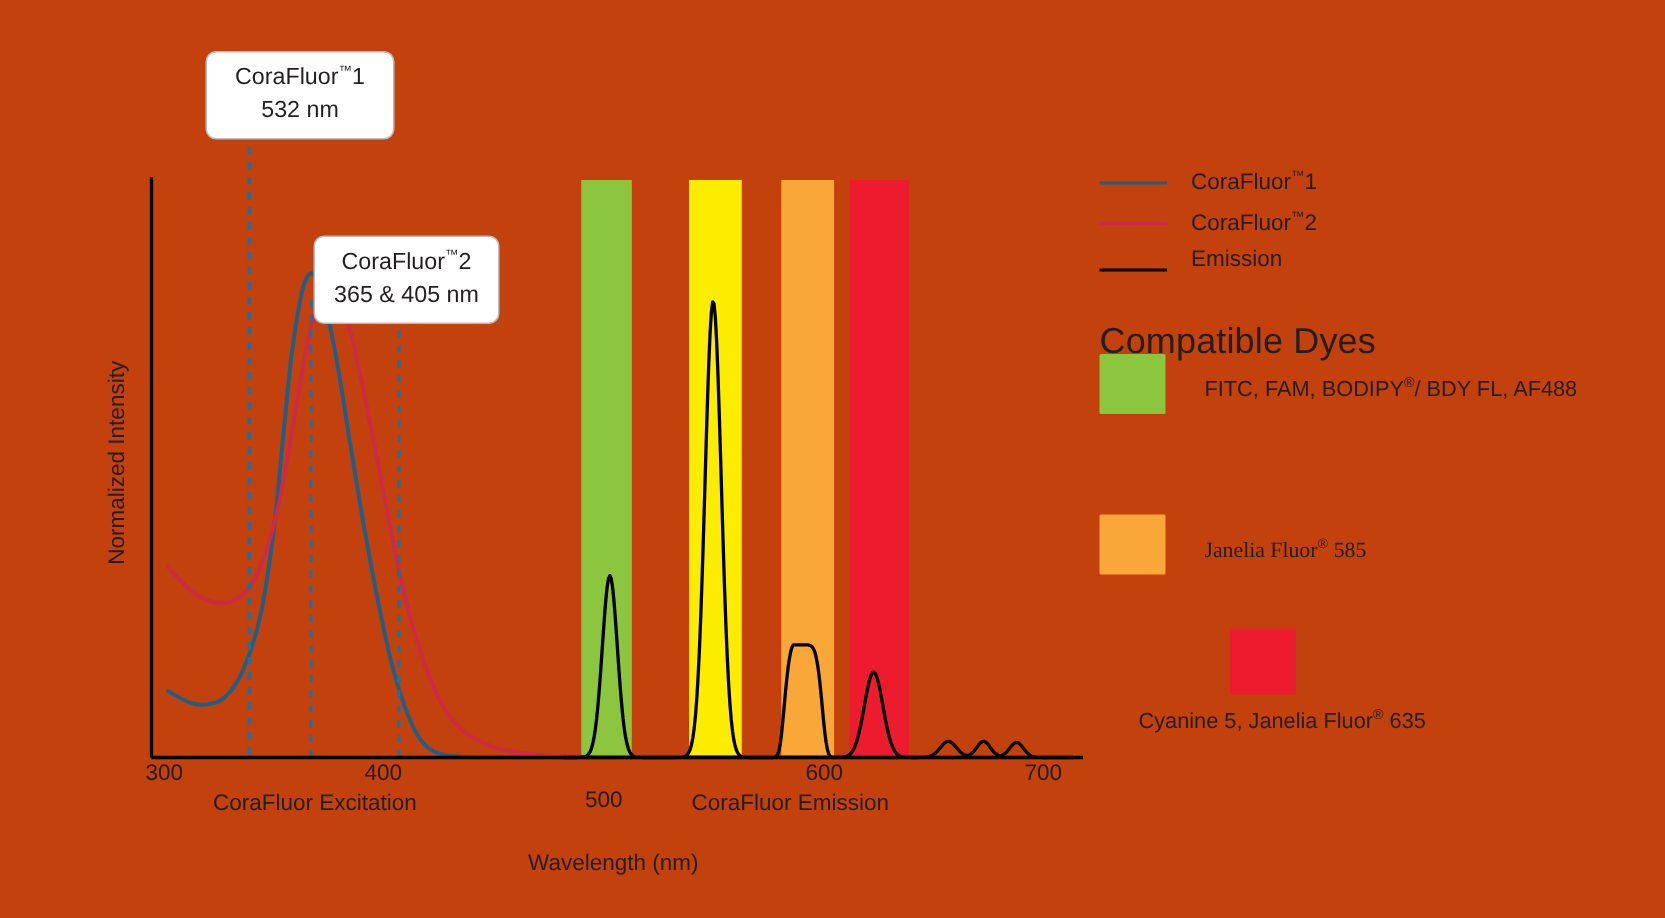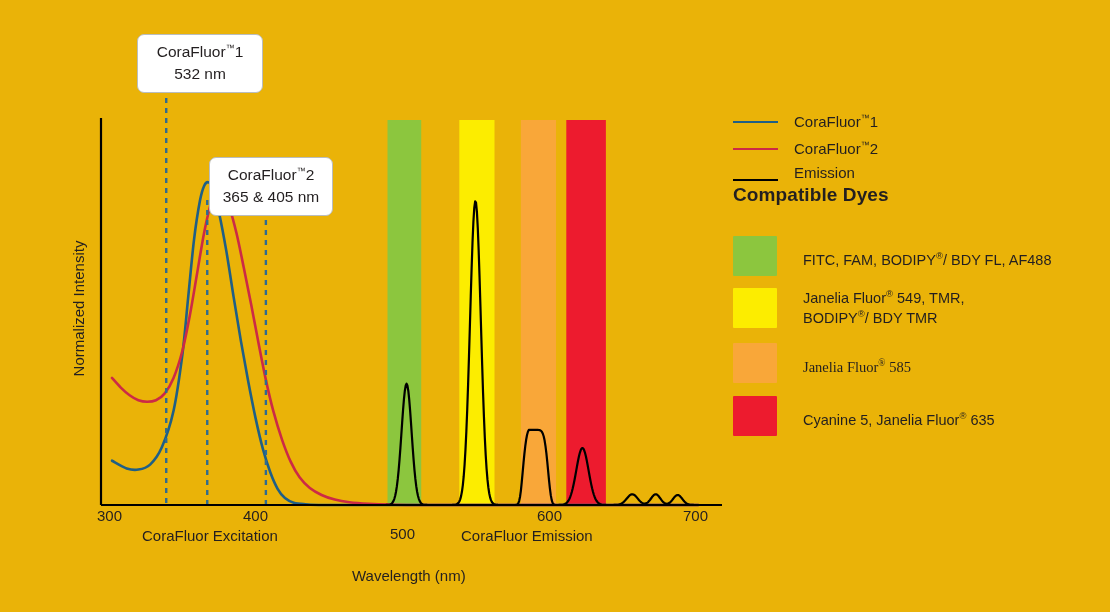--- a/index.html
+++ b/index.html
@@ -3,21 +3,21 @@
 <meta charset="utf-8">
 <style>
   * { box-sizing: border-box; }
   html, body {
     margin: 0; padding: 0;
     width: 1110px; height: 612px;
     background: #ffffff;
     font-family: "Liberation Sans", sans-serif;
     overflow: hidden;
   }
-  #root { position: relative; width: 1110px; height: 612px; background:#eab308; }
+  #root { position: relative; width: 1110px; height: 612px; background:#c2410c; }
 
   
   #plot { position: absolute; left: 0; top: 0; width: 730px; height: 612px; }
   #plotsvg { position:absolute; left:0; top:0; }
 
   .callout {
     position: absolute;
     border: 1px solid #b9bdc0;
     border-radius: 7px;
     background: #ffffff;
@@ -61,38 +61,38 @@
   .legrow { position:absolute; display:flex; align-items:center; }
   .legline { width: 45px; height: 0; border-top: 2.4px solid #000; margin-right: 16px; }
   .legtxt { font-size: 15px; color: #231f20; white-space: nowrap; }
   .legtxt sup { font-size: 9px; vertical-align: super; line-height:0; }
 
   #leg0 { left: 3px; top: 113px; }
   #leg1 { left: 3px; top: 140px; }
   #leg2 { left: 3px; top: 164px; align-items: flex-end; }
 
   #dyes-title {
-    position:absolute; left: 3px; top: 184px;
-    font-size: 19px; font-weight: 700; color:#231f20;
+    position:absolute; left: 3px; top: 214px;
+    font-size: 24px; font-weight: 400; color:#231f20;
     letter-spacing: .1px;
   }
 
   .dyerow { position:absolute; display:flex; align-items:center; }
   .swatch { width: 44px; height: 40px; flex: 0 0 44px; border-radius: 1px; }
   .dyetxt {
     margin-left: 26px; font-size: 14.5px; color:#231f20;
     line-height: 1.35; padding-top: 9px; white-space: nowrap;
   }
   .dyetxt.two { padding-top: 1px; }
   .dyetxt sup { font-size: 9.5px; vertical-align: super; line-height:0; }
 
   #dye0 { left: 3px; top: 236px; }
   #dye1 { left: 3px; top: 288px; }
   #dye2 { left: 3px; top: 343px; font-family: Liberation Serif, serif; }
-  #dye3 { left: 3px; top: 396px; }
+  #dye3 { left: 3px; top: 419px; flex-direction: column; }
 </style>
 </head>
 <body>
 
 <div id="root">
 
   <div id="plot">
     <svg id="plotsvg" width="730" height="612">
         <rect x="387.514" y="120" width="33.7065" height="385" fill="#8cc63e"></rect>
         <rect x="459.3235" y="120" width="35.172" height="385" fill="#fced00"></rect>
@@ -150,27 +150,20 @@
 
     <div id="dyes-title">Compatible Dyes</div>
 
     <div class="dyerow" id="dye0">
       <span class="swatch" style="background: rgb(140, 198, 62);"></span>
       <span class="dyetxt">
         <span>FITC, FAM, BODIPY</span><sup>®</sup><span>/ BDY FL, AF488</span>
       </span>
     </div>
 
-    <div class="dyerow" id="dye1">
-      <span class="swatch" style="background: rgb(252, 237, 0);"></span>
-      <span class="dyetxt two">
-        <span>Janelia Fluor</span><sup>®</sup><span> 549, TMR,</span><br>
-        <span>BODIPY</span><sup>®</sup><span>/ BDY TMR</span>
-      </span>
-    </div>
 
     <div class="dyerow" id="dye2">
       <span class="swatch" style="background: rgb(249, 167, 57);"></span>
       <span class="dyetxt">
         <span>Janelia Fluor</span><sup>®</sup><span> 585</span>
       </span>
     </div>
 
     <div class="dyerow" id="dye3">
       <span class="swatch" style="background: rgb(237, 27, 46);"></span>

